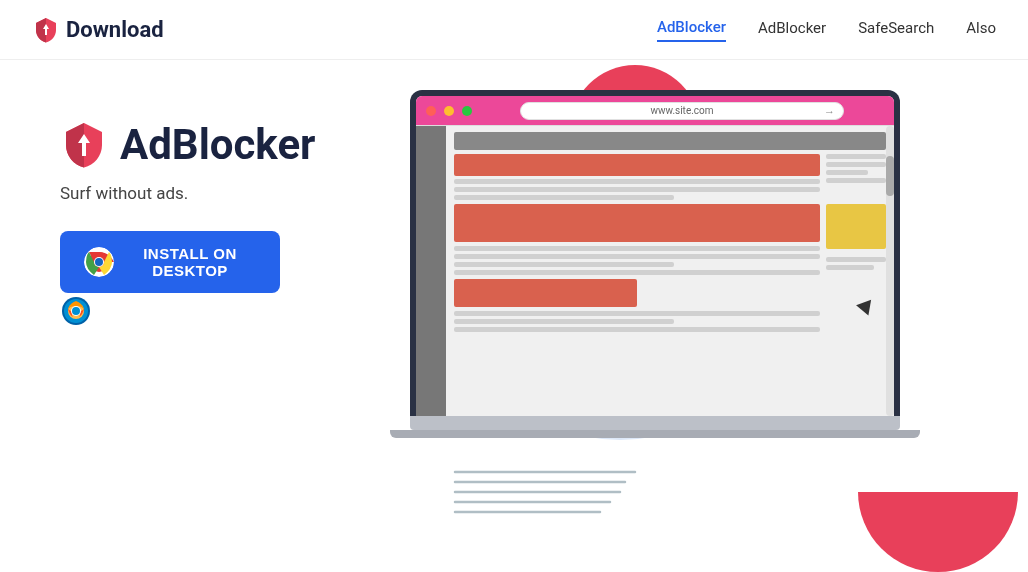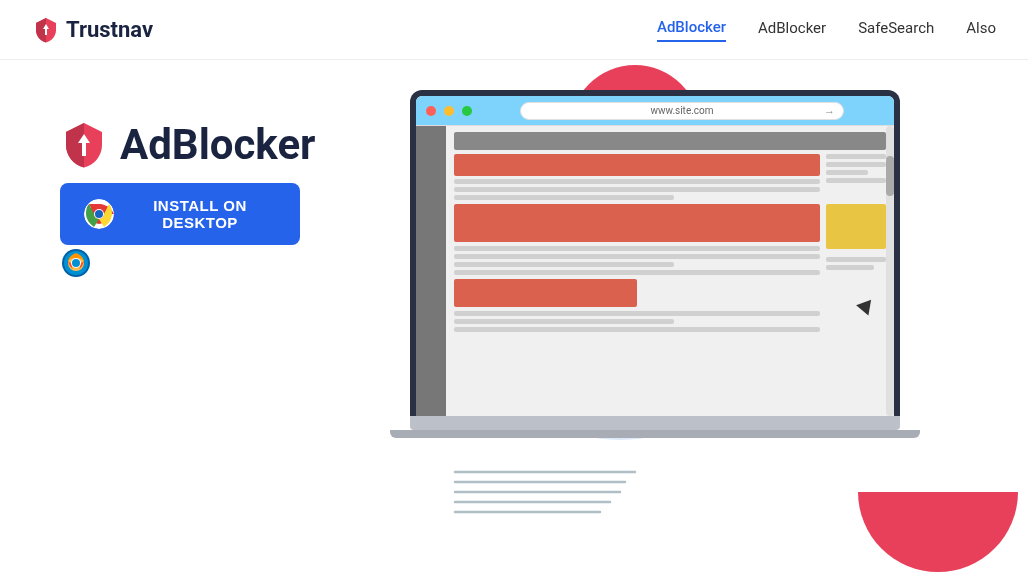--- a/index.html
+++ b/index.html
@@ -105,21 +105,21 @@
       gap: 10px;
       background: #2563eb;
       color: #fff;
       border: none;
       border-radius: 8px;
       padding: 14px 24px;
       font-size: 15px;
       font-weight: 700;
       cursor: pointer;
       letter-spacing: 0.5px;
-      width: 240px;
+      width: 220px;
       margin-bottom: 2px;
     }
     .chrome-icon {
       width: 30px;
       height: 30px;
       border-radius: 50%;
       flex-shrink: 0;
     }
     .also-available {
       font-size: 13px;
@@ -163,21 +163,21 @@
       padding: 6px 6px 0 6px;
       width: 490px;
     }
     .browser-window {
       background: #fff;
       border-radius: 6px 6px 0 0;
       overflow: hidden;
       width: 100%;
     }
     .browser-bar {
-      background: #7dd3fc;
+      background: #ec4899;
       height: 30px;
       display: flex;
       align-items: center;
       padding: 0 10px;
       gap: 8px;
       border-bottom: 1px solid #ddd;
     }
     .browser-dot {
       width: 10px;
       height: 10px;
@@ -322,41 +322,42 @@
 </head>
 <body>
 
 <nav>
   <div class="logo">
     <svg class="logo-shield" viewBox="0 0 28 28">
       <path d="M14 2L4 7v7c0 6 4.3 11.2 10 12.5C19.7 25.2 24 20 24 14V7L14 2z" fill="#e8405a"></path>
       <path d="M14 2L4 7v7c0 6 4.3 11.2 10 12.5V2z" fill="#c0334a"></path>
       <polygon points="14,8 11,13 13,13 13,19 15,19 15,13 17,13" fill="#fff"></polygon>
     </svg>
-    <span>Trustnav</span>
+    <span>Download</span>
   </div>
   <div class="nav-links">
     <a class="nav-link active">AdBlocker</a>
     <a class="nav-link">AdBlocker</a>
     <a class="nav-link">SafeSearch</a>
     <a class="nav-link">Also</a>
   </div>
 </nav>
 
 <div class="main">
 
   <div class="left-content">
     <div class="product-title">
       <svg class="product-shield" viewBox="0 0 48 48">
         <path d="M24 2L6 11v13c0 11 7.7 20.2 18 22.5C34.3 44.2 42 35 42 24V11L24 2z" fill="#e8405a"></path>
         <path d="M24 2L6 11v13c0 11 7.7 20.2 18 22.5V2z" fill="#c0334a"></path>
         <polygon points="24,13 18,22 22,22 22,35 26,35 26,22 30,22" fill="#fff"></polygon>
       </svg>
       <span class="product-name">AdBlocker</span>
     </div>
+    <p class="tagline">Surf without ads.</p>
     <button class="install-btn">
 
       <svg class="chrome-icon" viewBox="0 0 30 30">
         <circle cx="15" cy="15" r="15" fill="#fff"></circle>
         <circle cx="15" cy="15" r="10" fill="#e53935"></circle>
         <path d="M15 5 Q25 5 30 15 L20 15 A5 5 0 0 0 10 15 L5 5 Q10 5 15 5Z" fill="#e53935"></path>
         <path d="M5 5 L10 15 A5 5 0 0 0 15 20 L10 28 Q2 22 2 15 Q2 8 5 5Z" fill="#43a047"></path>
         <path d="M25 5 L20 15 A5 5 0 0 1 15 20 L20 28 Q28 22 28 15 Q28 8 25 5Z" fill="#fdd835"></path>
         <circle cx="15" cy="15" r="5" fill="#fff"></circle>
         <circle cx="15" cy="15" r="4" fill="#1565c0"></circle>

